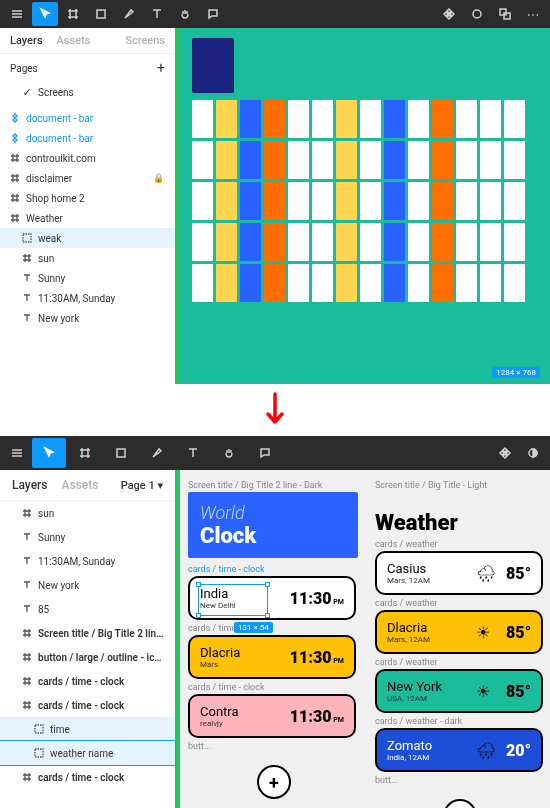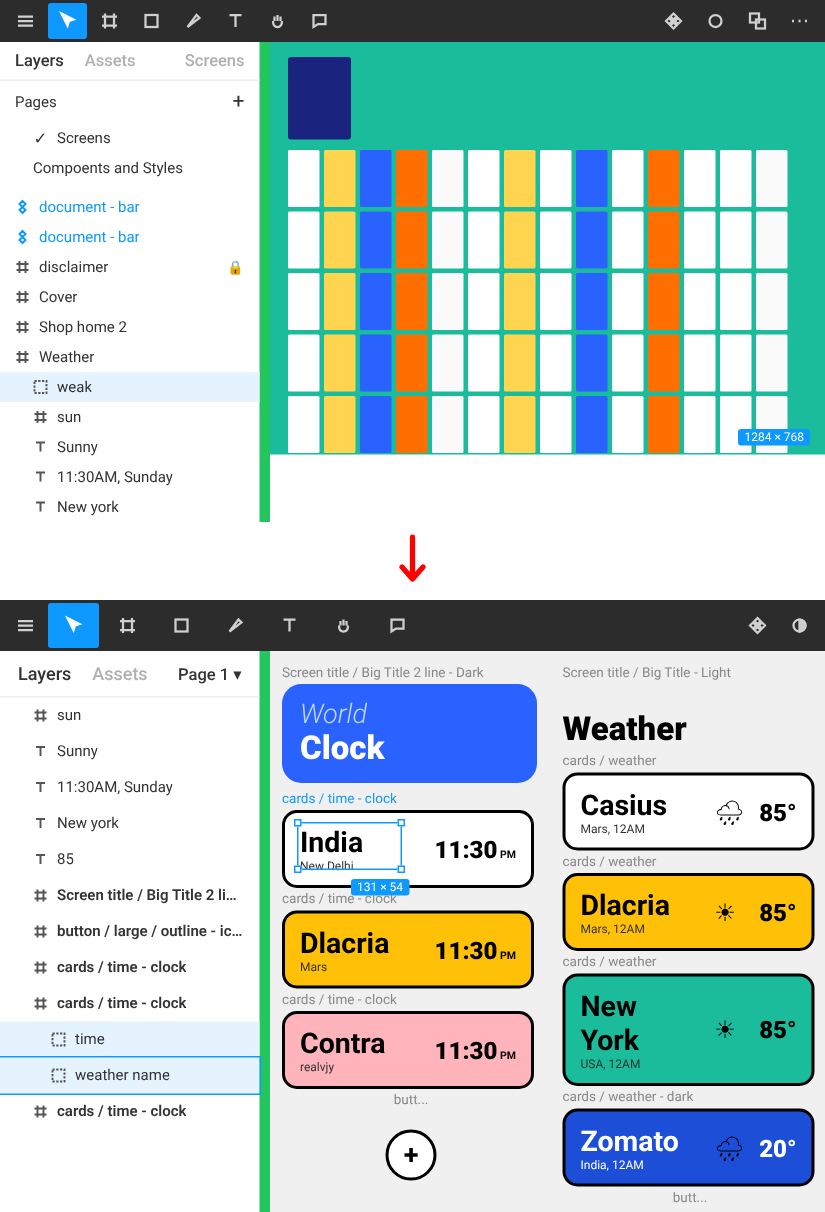--- a/index.html
+++ b/index.html
@@ -4,73 +4,73 @@
 <style>
 *{box-sizing:border-box;margin:0;padding:0;font-family:-apple-system,BlinkMacSystemFont,"Segoe UI",Roboto,sans-serif}
 body{background:#fff;width:550px}
 .outer{display:flex;flex-direction:column}
 .app{display:flex;flex-direction:column;background:#fff}
 .tb{height:28px;background:#2c2c2c;display:flex;align-items:center;padding:0 4px;gap:2px}
 .tb-btn{width:26px;height:24px;display:flex;align-items:center;justify-content:center;color:#ccc;border-radius:2px;font-size:13px}
 .tb-btn.on{background:#0d99ff}
 .tb-btn svg{width:14px;height:14px;stroke:#d0d0d0;fill:none;stroke-width:1.5}
 .tb-sp{flex:1}
-.panel{width:180px;border-right:7px solid #22c55e;background:#fff;font-size:11px;color:#333}
+.panel{width:180px;border-right:5px solid #22c55e;background:#fff;font-size:11px;color:#333}
 .body{display:flex}
 .ptabs{display:flex;align-items:center;gap:14px;padding:6px 10px;border-bottom:1px solid #eee}
 .ptab{font-size:11px;color:#333;font-weight:500}
 .ptab.dim{color:#b0b0b0}
 .ptab.r{margin-left:auto}
 .phead{display:flex;align-items:center;padding:6px 10px;font-size:10px;color:#333}
 .plus{margin-left:auto;font-size:14px;color:#333}
 .prow{display:flex;align-items:center;padding:3px 10px;gap:6px;height:20px}
 .prow.sel{background:#e5f3ff}
 .prow.selc{background:#e5f3ff;outline:1px solid #0d99ff}
 .ico{width:10px;height:10px;flex-shrink:0;display:flex;align-items:center;justify-content:center}
 .ico svg{width:10px;height:10px;stroke:#555;fill:none;stroke-width:1.3}
 .ico.blue svg{stroke:#0d99ff}
 .txt{font-size:10px;color:#333;white-space:nowrap;overflow:hidden;text-overflow:ellipsis}
 .txt.bold{font-weight:600}
 .txt.blue{color:#0d99ff}
 .ind1{padding-left:22px}
 .ind2{padding-left:34px}
 .lock{margin-left:auto;font-size:9px;color:#888}
 .canvas{flex:1;position:relative;overflow:hidden}
-.cv1{background:#1abc9c;height:275px;position:relative;padding:8px}
+.cv1{background:#1abc9c;height:356px;position:relative;padding:8px}
 .thumb-wrap{position:absolute;left:12px;top:10px;width:42px;height:55px;background:#1a237e;border-radius:2px}
 .thumb-grid{position:absolute;left:12px;top:72px;right:12px;display:flex;flex-wrap:wrap;gap:3px}
 .mini{width:21px;height:38px;background:#fff;border-radius:1px;font-size:4px}
 .mini.y{background:#ffd54f}.mini.b{background:#2962ff}.mini.o{background:#ff6f00}.mini.g{background:#fafafa}
 .dim-badge{position:absolute;right:10px;bottom:6px;background:#0d99ff;color:#fff;font-size:8px;padding:1px 4px;border-radius:2px}
 .arrow{width:100%;text-align:center;padding:8px 0 4px;background:#fff}
 .arrow svg{width:24px;height:36px}
 .cv2{background:#f0f0f0;height:390px;position:relative;padding:8px;overflow:hidden}
 .clabel{font-size:9px;color:#888;margin:2px 0}
-.hero{background:#2962ff;color:#fff;padding:10px 12px;border-radius:13px;width:170px;margin-bottom:6px}
+.hero{background:#2962ff;color:#fff;padding:10px 12px;border-radius:2px;width:170px;margin-bottom:6px}
 .hero .w{font-size:18px;font-weight:300;color:#bdd7ff;font-style:italic}
 .hero .c{font-size:22px;font-weight:900}
 .card{background:#fff;border:2px solid #000;border-radius:10px;padding:8px 10px;display:flex;align-items:center;gap:8px;width:168px;margin-bottom:3px}
 .card .loc{flex:1}
-.card .loc .p{font-size:19px;font-weight:700;color:#000}
+.card .loc .p{font-size:13px;font-weight:400;color:#000}
 .card .loc .s{font-size:8px;color:#333}
 .card .tm{font-size:16px;font-weight:900;color:#000000}
 .card .pm{font-size:7px;font-weight:700}
 .card.yel{background:#ffc107}
 .card.pink{background:#ffb3ba}
 .card.teal{background:#1abc9c}
 .card.org{background:#1d4ed8}
 .card.org .p,.card.org .s,.card.org .tm{color:#fff}
 .selbox{position:absolute;border:1px solid #0d99ff}
 .selbox .h{position:absolute;width:5px;height:5px;background:#fff;border:1px solid #0d99ff}
 .szbadge{background:#0d99ff;color:#fff;font-size:8px;padding:1px 4px;border-radius:2px;position:absolute}
 .col2{position:absolute;left:195px;top:8px;width:170px}
 .wth{font-size:22px;font-weight:900;color:#000;margin:20px 0 4px}
 .wico{width:22px;font-size:16px}
 .addbtn{width:34px;height:34px;border:2px solid #000;border-radius:50%;background:#fff;display:flex;align-items:center;justify-content:center;font-size:18px;font-weight:700;margin:14px auto 0}
-.blabel{font-size:9px;color:#888;text-align:center}
+.blabel{font-size:9px;color:#888;}
 </style>
 </head>
 <body>
 
 <div class="outer">
 
 <div class="app">
   <div class="tb">
     <div class="tb-btn">
           <svg viewBox="0 0 14 14">
@@ -139,23 +139,20 @@
         <span class="ptab dim r">Screens</span>
       </div>
       <div class="phead">
             <span>Pages</span>
             <span class="plus">+</span>
           </div>
       <div class="prow ind1">
             <span class="ico">✓</span>
             <span class="txt">Screens</span>
           </div>
-      <div class="prow ind1">
-            <span class="txt">Compoents and Styles</span>
-          </div>
       <div style="height:6px"></div>
       <div id="top-layers">
             <div class="prow">
               <span class="ico blue">
                 <svg viewBox="0 0 10 10">
                   <path d="M5 1l2 2-2 2-2-2zM5 5l2 2-2 2-2-2z"></path>
                 </svg>
               </span>
               <span class="txt blue">document - bar</span>
             </div>
@@ -166,30 +163,30 @@
                 </svg>
               </span>
               <span class="txt blue">document - bar</span>
             </div>
             <div class="prow">
               <span class="ico ">
                 <svg viewBox="0 0 10 10">
                   <path d="M3 1v8M7 1v8M1 3h8M1 7h8"></path>
                 </svg>
               </span>
+              <span class="txt ">controuikit.com</span>
+            </div>
+            <div class="prow">
+              <span class="ico ">
+                <svg viewBox="0 0 10 10">
+                  <path d="M3 1v8M7 1v8M1 3h8M1 7h8"></path>
+                </svg>
+              </span>
               <span class="txt ">disclaimer</span>
               <span class="lock">🔒</span>
-            </div>
-            <div class="prow">
-              <span class="ico ">
-                <svg viewBox="0 0 10 10">
-                  <path d="M3 1v8M7 1v8M1 3h8M1 7h8"></path>
-                </svg>
-              </span>
-              <span class="txt ">Cover</span>
             </div>
             <div class="prow">
               <span class="ico ">
                 <svg viewBox="0 0 10 10">
                   <path d="M3 1v8M7 1v8M1 3h8M1 7h8"></path>
                 </svg>
               </span>
               <span class="txt ">Shop home 2</span>
             </div>
             <div class="prow">

